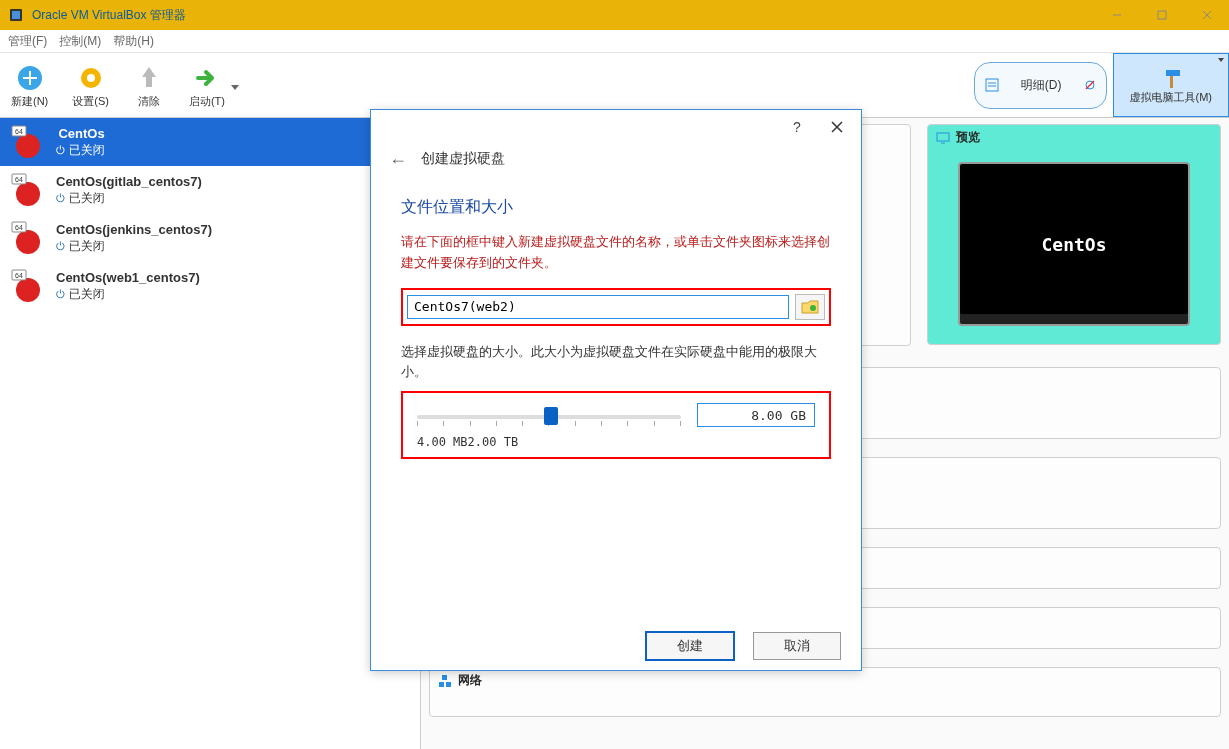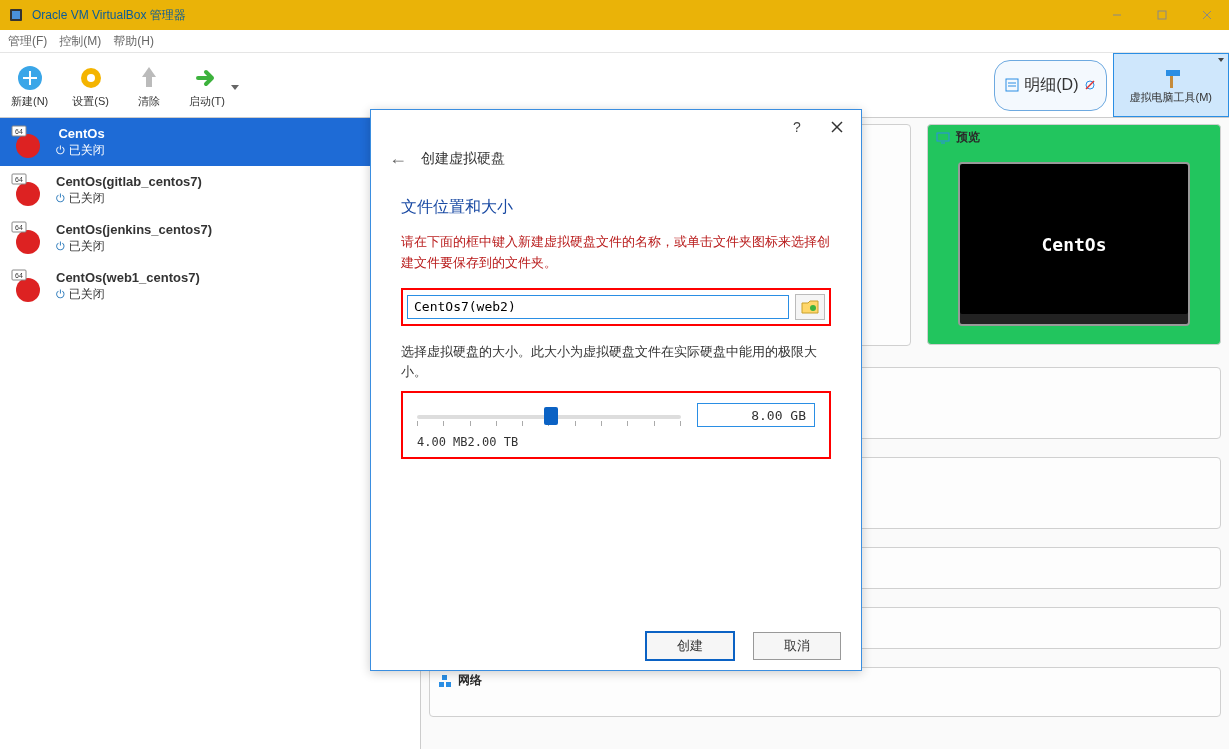--- a/index.html
+++ b/index.html
@@ -54,23 +54,23 @@
     border-left:4px solid transparent; border-right:4px solid transparent;
     border-top:5px solid #666;
   }
   .toolbar .sep { width:10px; }
   .toolbar-right {
     margin-left: auto; display:flex; align-items: stretch; height:100%;
   }
   .detail-pill {
     align-self:center;
     border:1px solid #6da9e0; border-radius:16px;
-    padding:14px 10px; display:flex; align-items:center; gap:5px;
+    padding:14px 10px; display:flex; align-items:center; gap:22px;
     background:#f4f9fe; margin-right:6px;
-    font-size:16px;
+    font-size:12px;
   }
   .tab-tool {
     border-left:1px solid #ccc;
     display:flex; flex-direction:column; align-items:center; justify-content:center;
     padding: 4px 16px; font-size:11px;
     position:relative;
   }
   .tab-tool.selected { background:#cfe7fc; border:1px solid #2a8ee4; }
   .tab-tool .drop-mark {
     position:absolute; right:4px; top:4px;
@@ -108,21 +108,21 @@
     margin: 6px 8px 2px 8px;
     border:1px solid #d0d0d0; border-radius:4px; background:#fdfdfd;
     min-height: 30px;
   }
   .panel.empty { height: 36px; }
   .panel.tall { height:70px; }
   .panel-head {
     display:flex; align-items:center; gap:6px;
     padding:4px 8px; color:#2a2a2a; font-size:12px;
   }
-  .preview-panel { margin:6px 8px; border:1px solid #d0d0d0; border-radius:4px; background:#22c55e; }
+  .preview-panel { margin:6px 8px; border:1px solid #d0d0d0; border-radius:4px; background:#5eead4; }
   .preview-body { padding:12px 30px 18px 30px; }
   .preview-screen {
     background:#000; border:2px solid #999; border-radius:4px;
     height:160px; display:flex; align-items:center; justify-content:center;
     color:#fff; font-weight:bold; font-family:"SimSun",monospace; font-size:18px;
     box-shadow: inset 0 -10px 0 #222;
   }
   
   .dialog {
     position:absolute; left:370px; top:109px;

